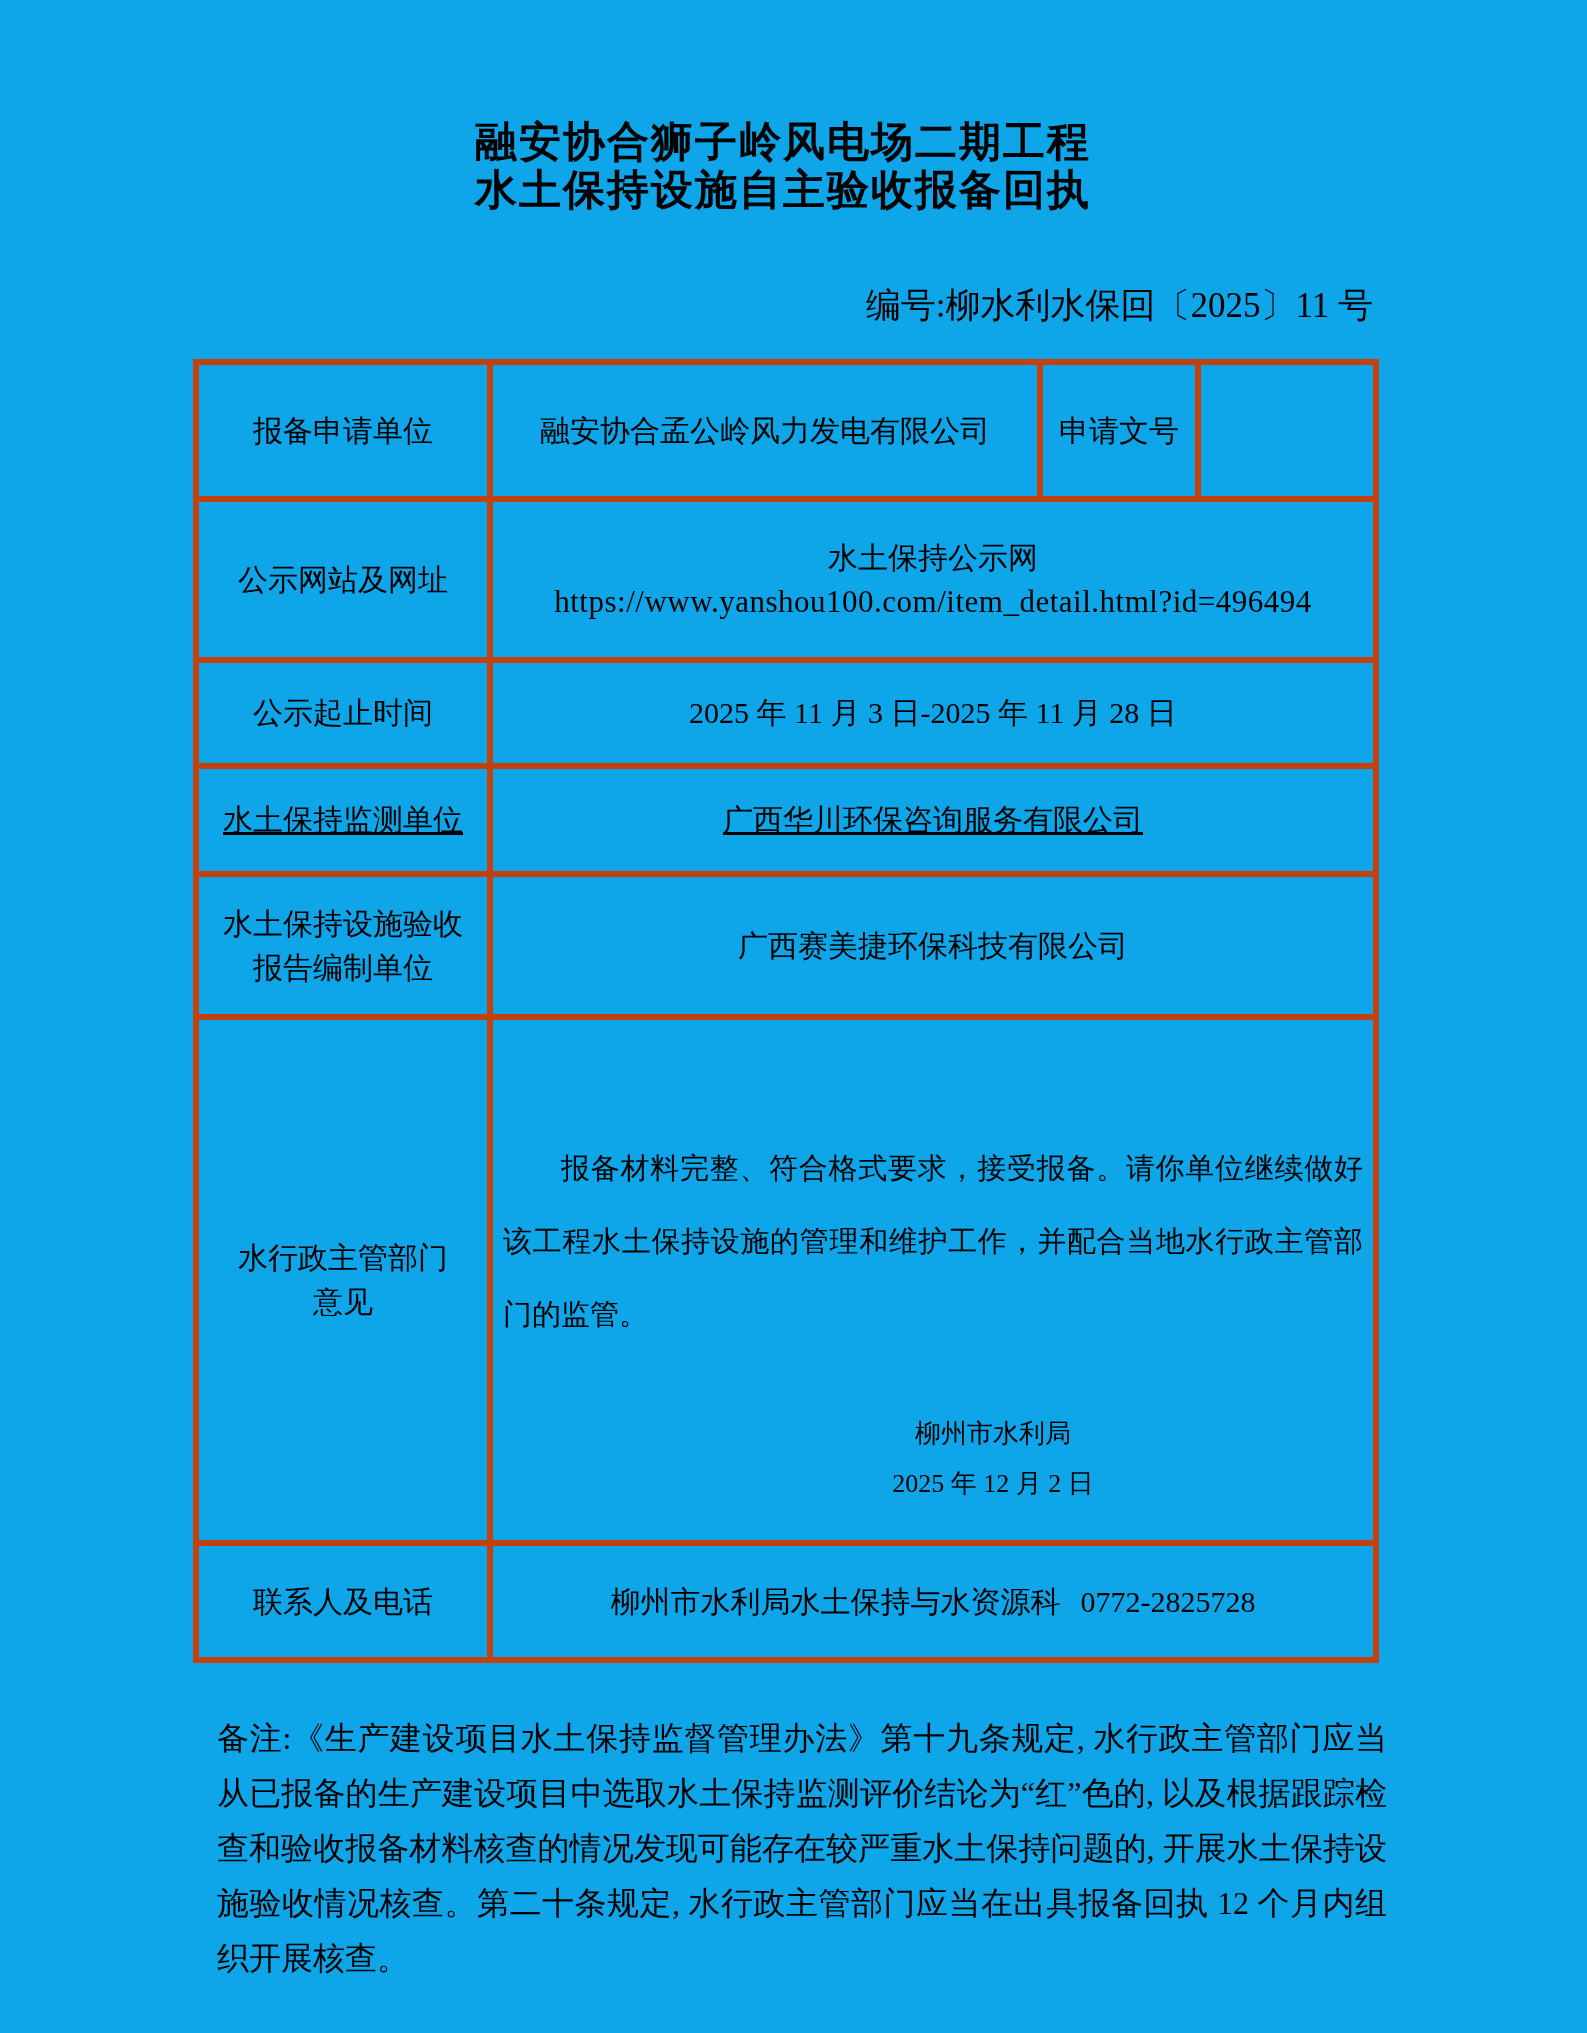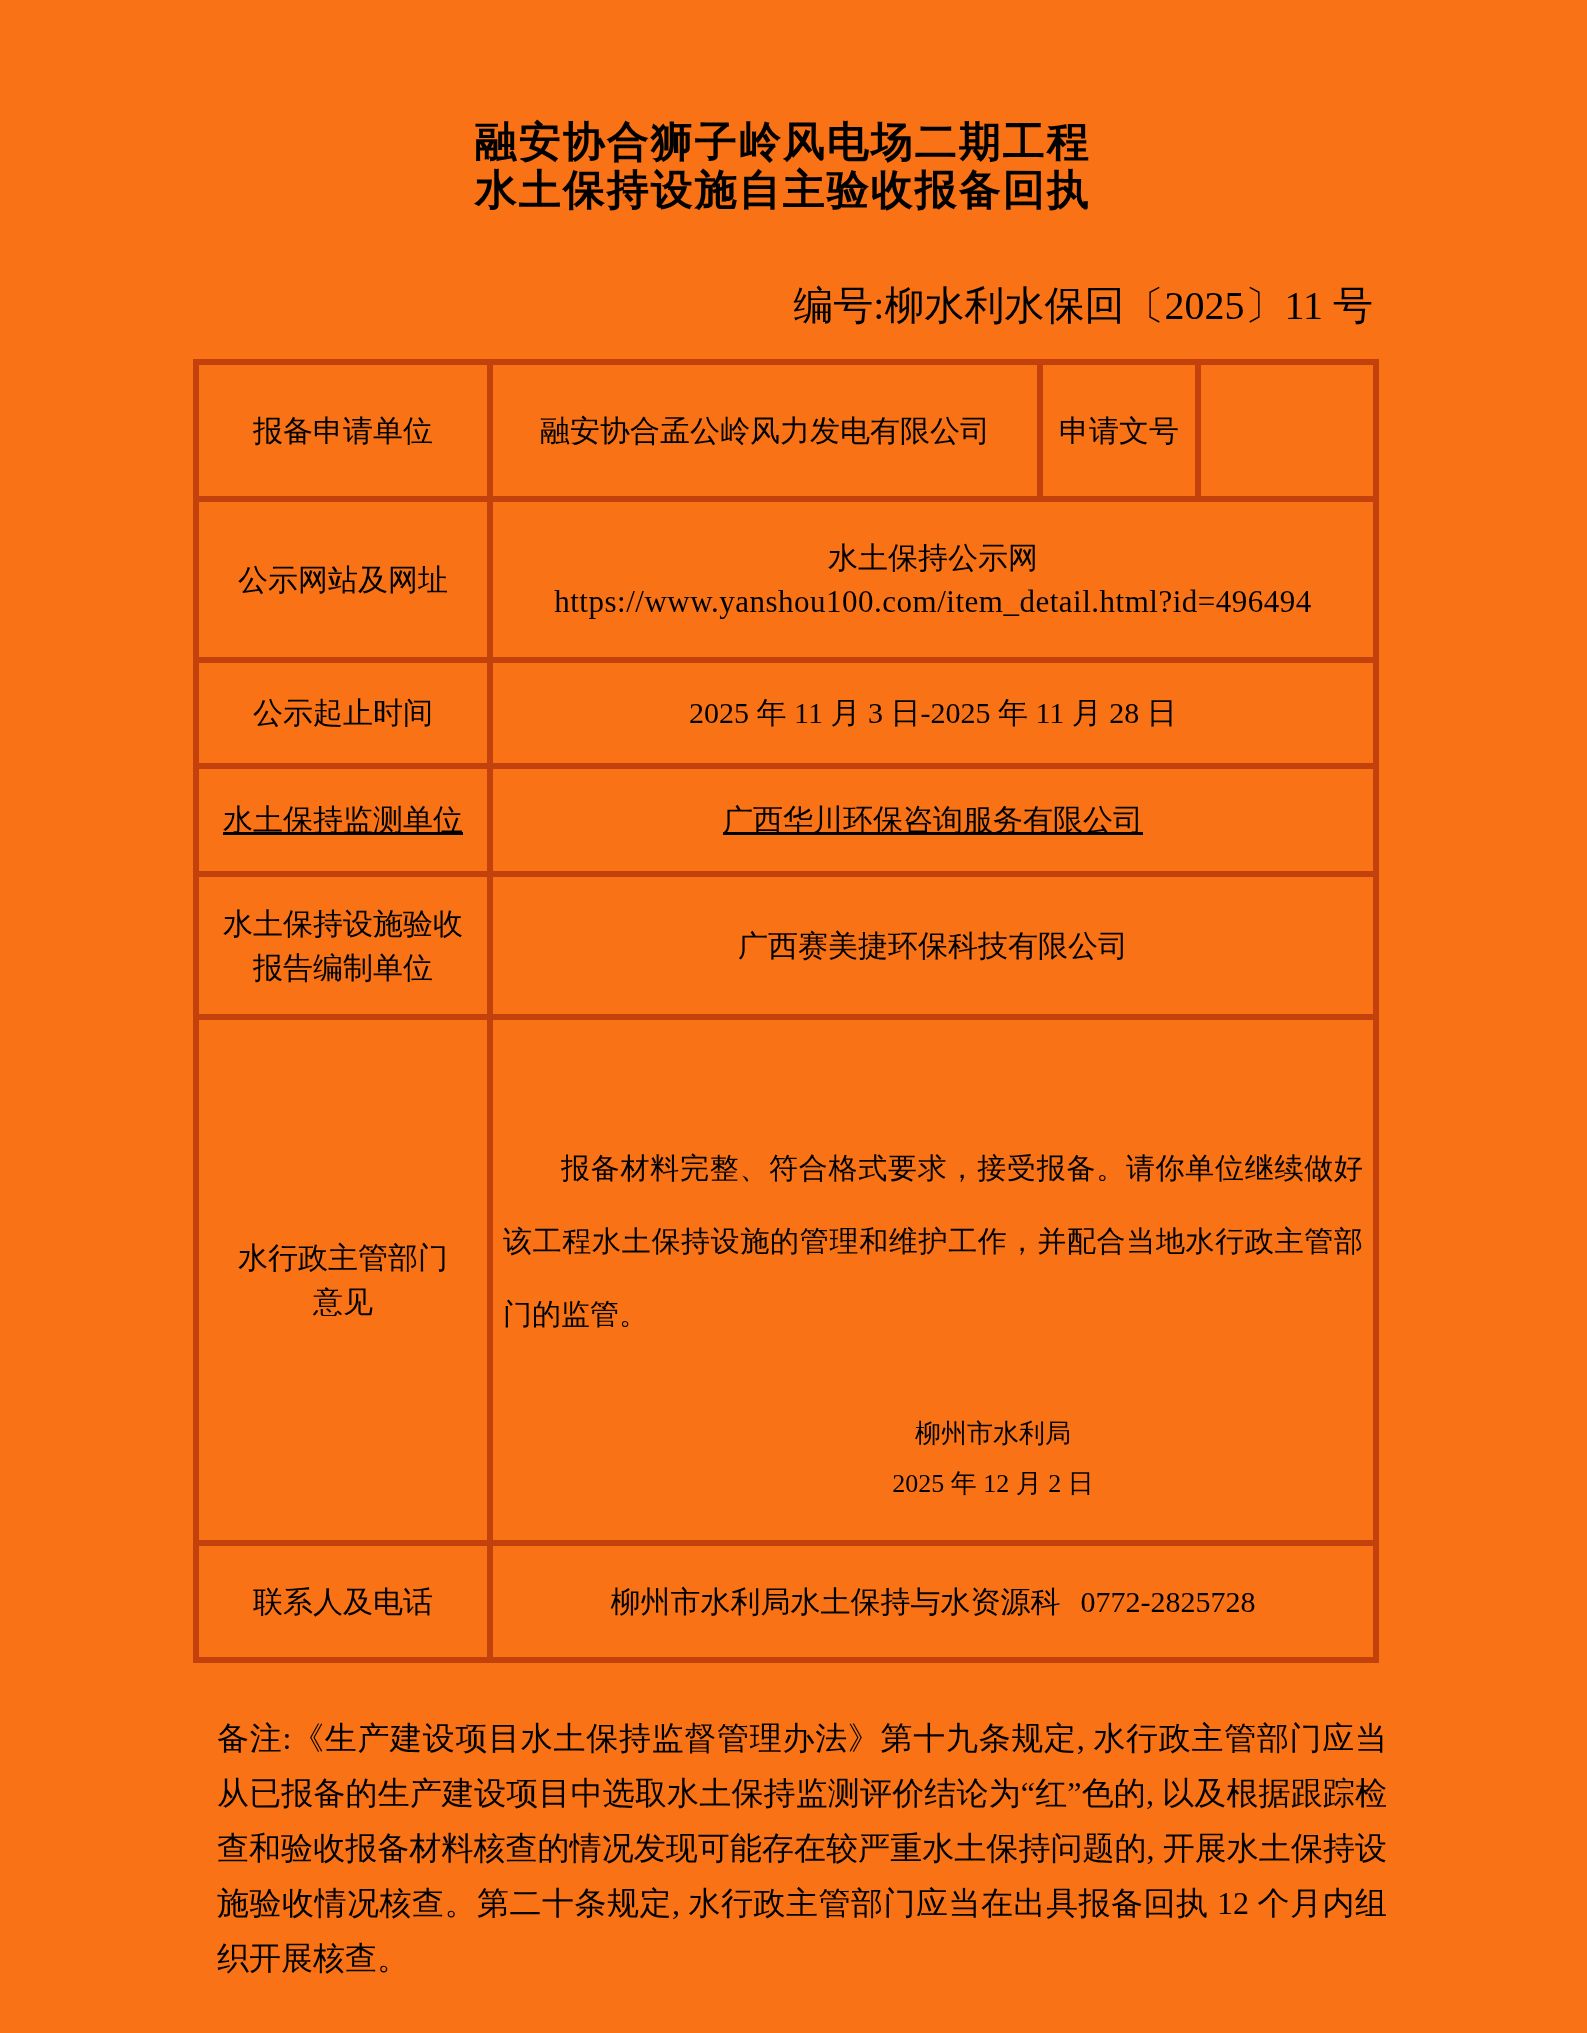--- a/index.html
+++ b/index.html
@@ -1,20 +1,20 @@
 <!DOCTYPE html>
 <html><head>
 <meta charset="utf-8">
 <style>
   html,body { margin:0; padding:0; background:#ffffff; }
   .page {
     position:relative;
     width:1587px;
     height:2033px;
-    background:#f97316;
+    background:#0ea5e9;
     font-family:"Liberation Serif","DejaVu Serif",serif;
     color:#000000;
     overflow:hidden;
   }
   .content {
     position:absolute;
     left:193px;
     top:0;
     width:1180px;
   }
@@ -23,21 +23,21 @@
     text-align:center;
     font-weight:bold;
     font-size:42px;
     letter-spacing:2px;
   }
   .title-line { line-height:48px; }
   .title-line + .title-line { }
   .doc-number {
     margin-top:75px;
     text-align:right;
-    font-size:40px;
+    font-size:35px;
     line-height:34px;
   }
   table.form {
     margin-top:36px;
     width:1180px;
     border-collapse:collapse;
     table-layout:fixed;
   }
   table.form td {
     border:6px solid #c2410c;

